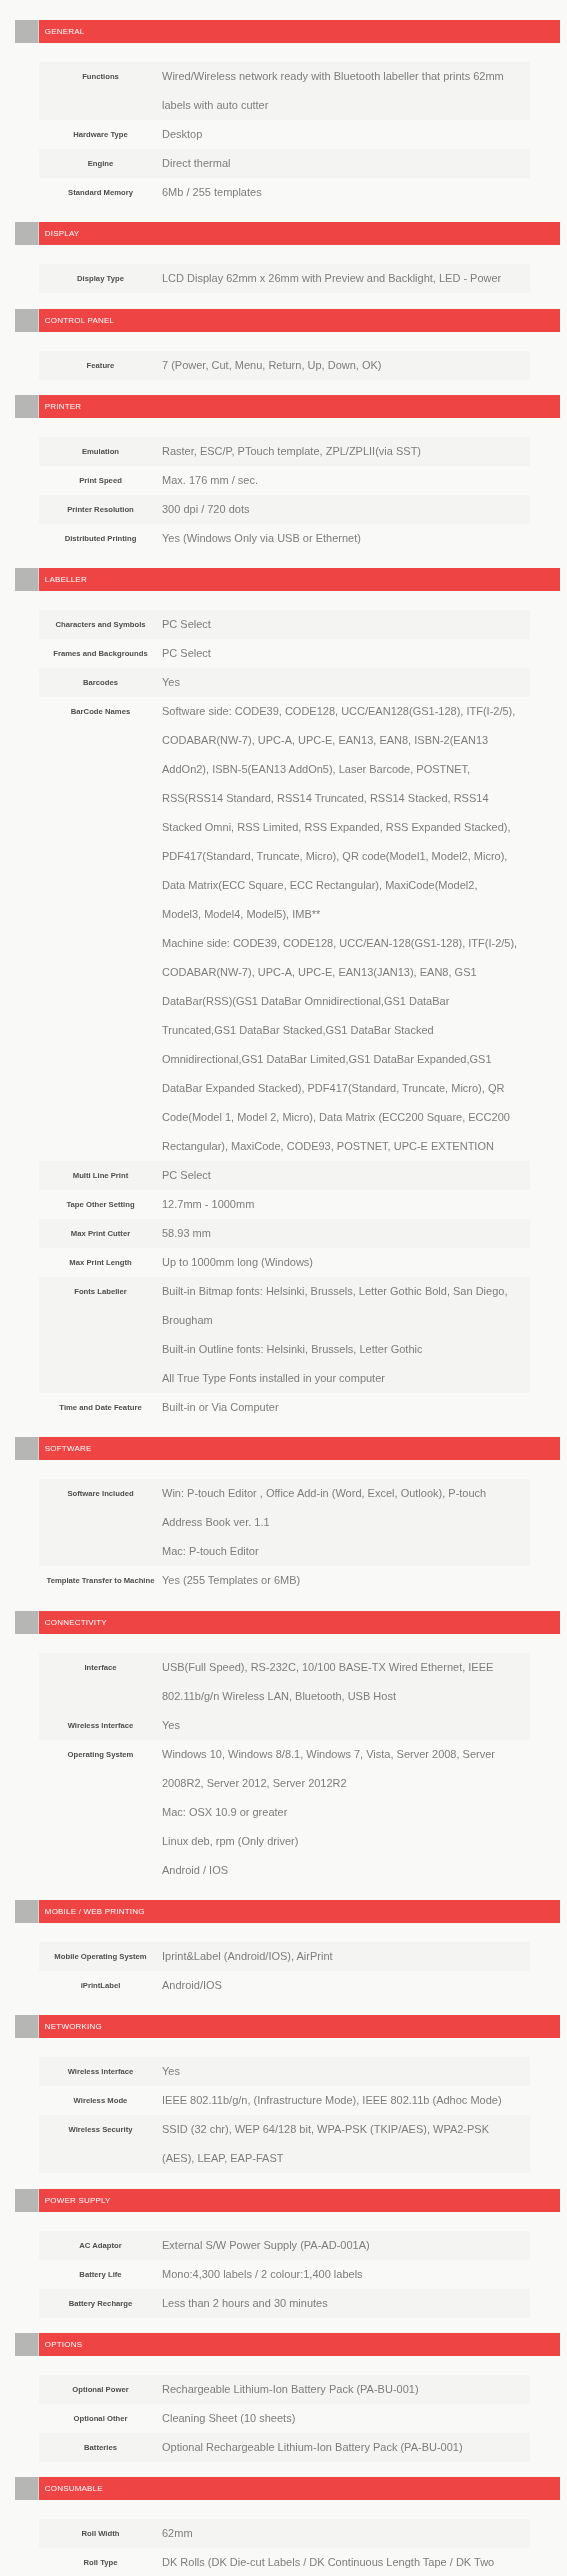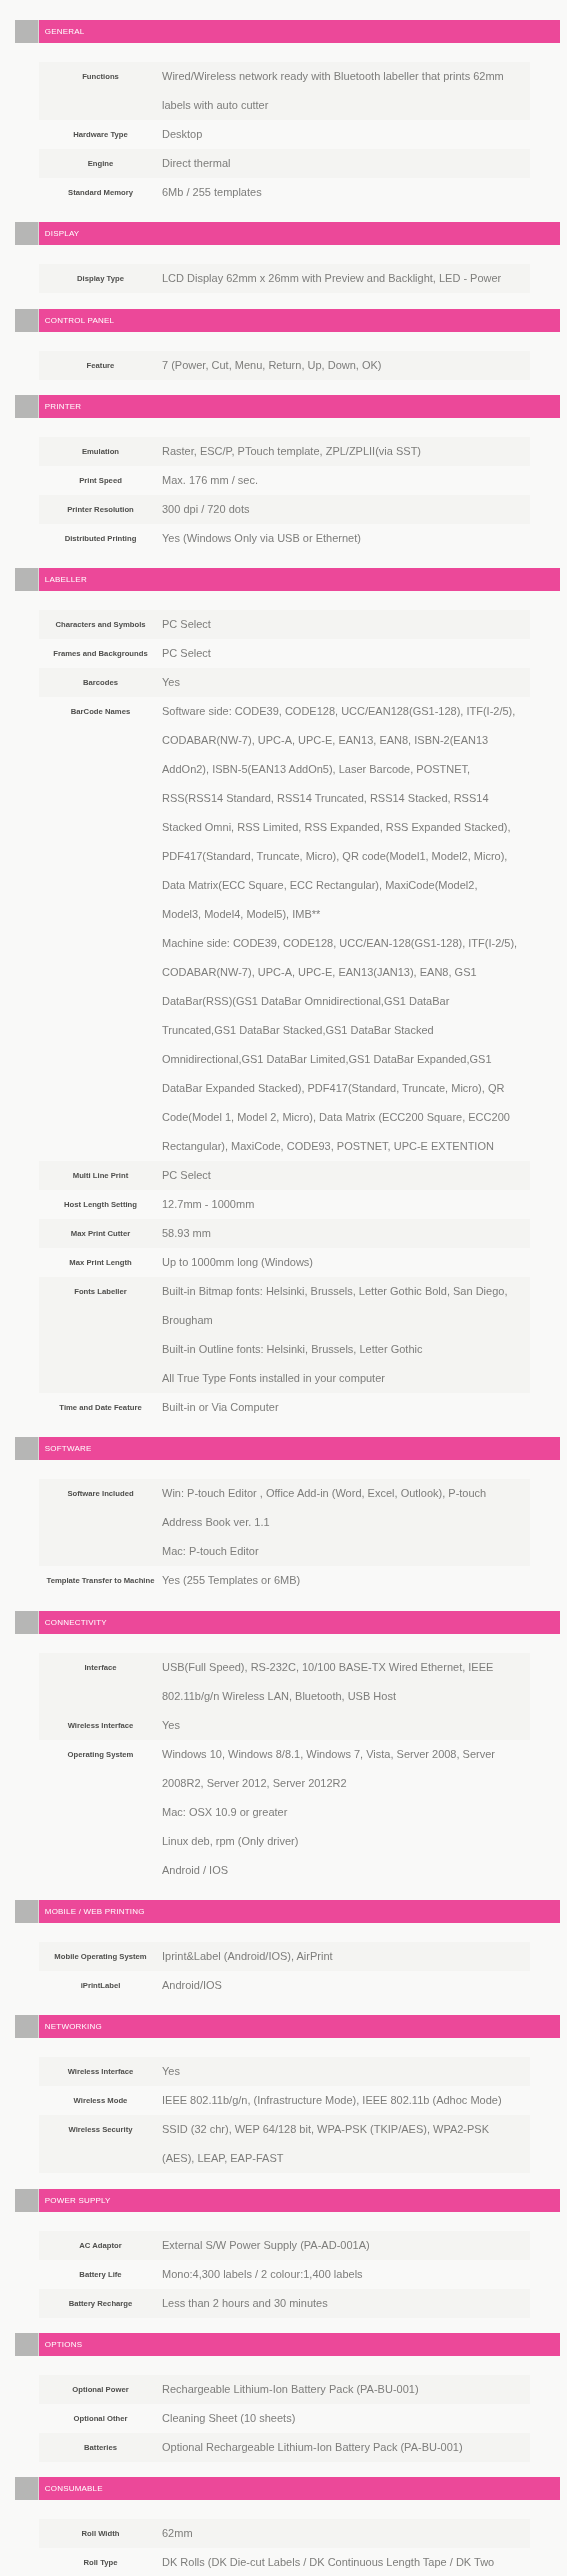--- a/index.html
+++ b/index.html
@@ -7,21 +7,21 @@
     width:567px;height:2576px;overflow:hidden;
     background:#f9f9f8;
     font-family:"Liberation Sans","DejaVu Sans",sans-serif;
     -webkit-font-smoothing:antialiased;
   }
   .page{padding-top:20px;}
   .spec-section{}
   .section-header{
     margin:0 7.4px 0 15.3px;
     height:23px;
-    background:#ec4899;
+    background:#ef4444;
     display:flex;
     align-items:stretch;
   }
   .section-header .accent{
     width:23px;
     background:#b6b6b5;
     border-right:1.2px solid #d9d9d7;
     flex:0 0 auto;
   }
   .section-title{
@@ -178,21 +178,21 @@
             <div class="spec-value-line">Machine side: CODE39, CODE128, UCC/EAN-128(GS1-128), ITF(I-2/5), CODABAR(NW-7), UPC-A, UPC-E, EAN13(JAN13), EAN8, GS1 DataBar(RSS)(GS1 DataBar Omnidirectional,GS1 DataBar Truncated,GS1 DataBar Stacked,GS1 DataBar Stacked Omnidirectional,GS1 DataBar Limited,GS1 DataBar Expanded,GS1 DataBar Expanded Stacked), PDF417(Standard, Truncate, Micro), QR Code(Model 1, Model 2, Micro), Data Matrix (ECC200 Square, ECC200 Rectangular), MaxiCode, CODE93, POSTNET, UPC-E EXTENTION</div>
           </div>
   </div>
 
   <div class="spec-row shaded">
     <div class="spec-label">Multi Line Print</div>
     <div class="spec-value">PC Select</div>
   </div>
 
   <div class="spec-row">
-    <div class="spec-label">Host Length Setting</div>
+    <div class="spec-label">Tape Other Setting</div>
     <div class="spec-value">12.7mm - 1000mm</div>
   </div>
 
   <div class="spec-row shaded">
     <div class="spec-label">Max Print Cutter</div>
     <div class="spec-value">58.93 mm</div>
   </div>
 
   <div class="spec-row">
     <div class="spec-label">Max Print Length</div>

